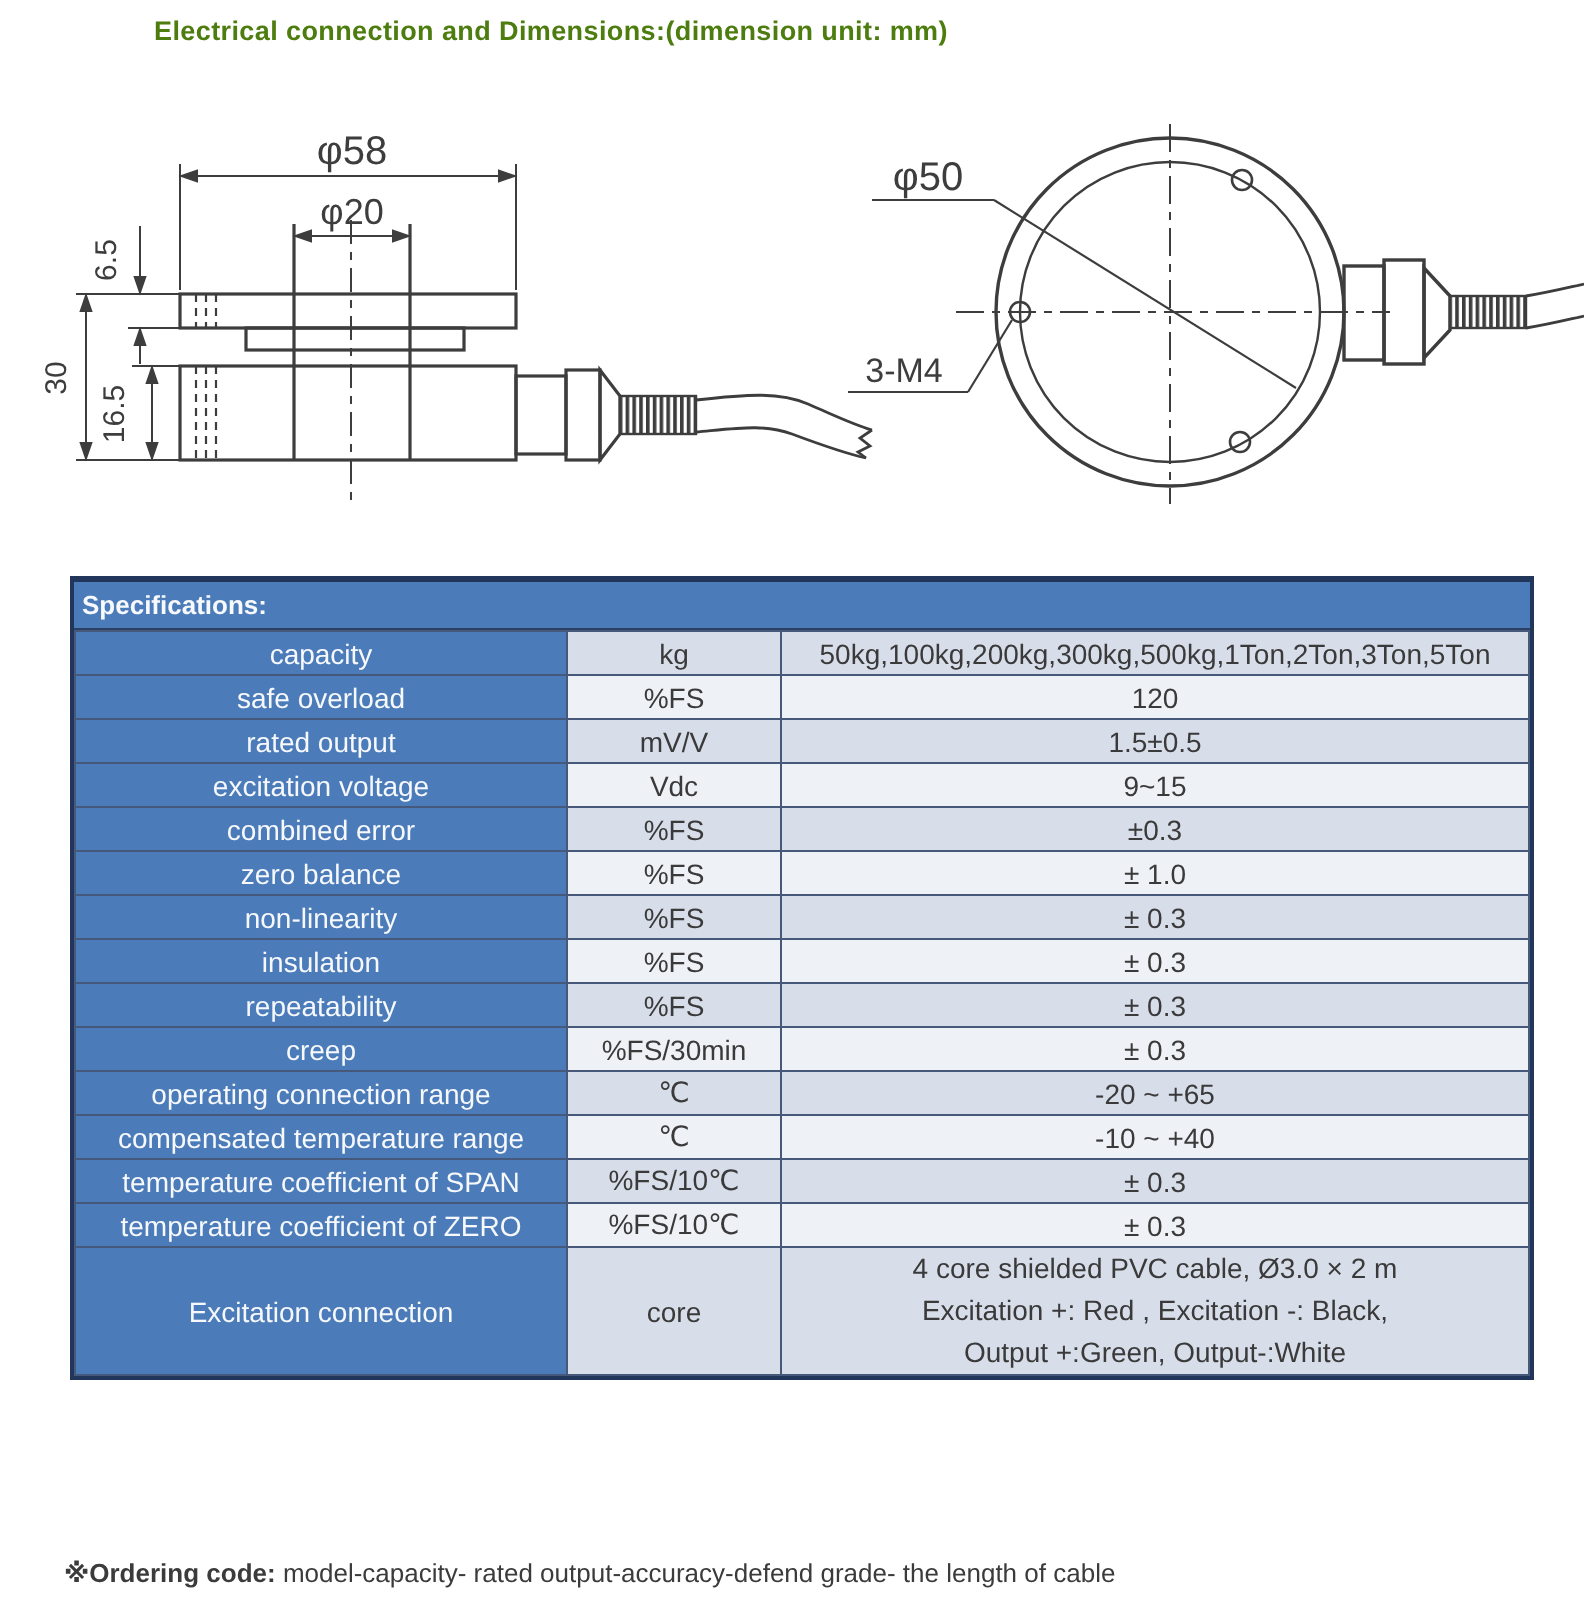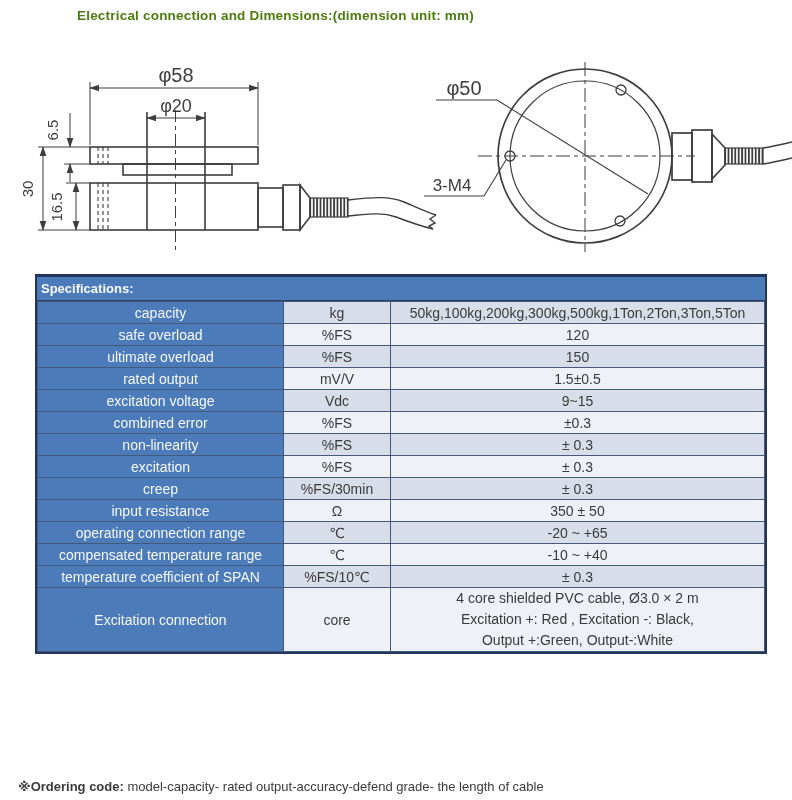--- a/index.html
+++ b/index.html
@@ -10,21 +10,21 @@
   }
   .page-title{
     position:absolute;left:38px;top:8px;
     font-size:13.5px;font-weight:bold;color:#4d7c0f;letter-spacing:.2px;margin-left:39px;
   }
   
   .drawing-svg{position:absolute;left:0;top:0;}
   .drawing-svg text{fill:#3d3d3d;font-family:"Liberation Sans","DejaVu Sans",sans-serif;}
   
   .spec-wrap{
-    position:absolute;left:35px;top:274px;width:732px;
+    position:absolute;left:35px;top:288px;width:732px;
     border:2px solid #22365c;border-top:3px solid #22365c;
     box-sizing:border-box;background:#fff;
   }
   .spec-header{
     background:#4b7cb9;color:#f7f9fc;font-weight:bold;
     font-size:13px;height:23px;line-height:23px;padding-left:4px;
     border-bottom:1px solid #2c4066;
   }
   table.spec{
     border-collapse:collapse;table-layout:fixed;width:100%;
@@ -34,21 +34,21 @@
     border:1px solid #46597b;height:21px;text-align:center;
     padding:0 3px;overflow:hidden;white-space:nowrap;
   }
   td.lbl{background:#4b7cb9;color:#f6f8fb;border-color:#38517d;}
   tbody tr:nth-child(odd)  td.unit, tbody tr:nth-child(odd)  td.val{background:#d7dde9;}
   tbody tr:nth-child(even) td.unit, tbody tr:nth-child(even) td.val{background:#eef1f6;}
   tr.multiline td{height:63px;}
   tr.multiline td.val div{line-height:21px;white-space:nowrap;}
   
   .ordering-note{
-    position:absolute;left:18px;top:779px;font-size:13px;color:#3b3b3b;
+    position:absolute;left:32px;top:779px;font-size:13px;color:#3b3b3b;
   }
   .ordering-note .b{font-weight:bold;}
 </style>
 </head>
 <body>
 
 <div class="page-title">Electrical connection and Dimensions:(dimension unit: mm)</div>
 
 <svg class="drawing-svg" width="792" height="290" viewBox="0 0 792 290">
   <defs>
@@ -174,71 +174,76 @@
         <td class="lbl">capacity</td>
         <td class="unit">kg</td>
         <td class="val">50kg,100kg,200kg,300kg,500kg,1Ton,2Ton,3Ton,5Ton</td>
       </tr>
       <tr>
         <td class="lbl">safe overload</td>
         <td class="unit">%FS</td>
         <td class="val">120</td>
       </tr>
       <tr>
-        <td class="lbl">ultimate overload</td>
-        <td class="unit">%FS</td>
-        <td class="val">150</td>
-      </tr>
-      <tr>
         <td class="lbl">rated output</td>
         <td class="unit">mV/V</td>
         <td class="val">1.5±0.5</td>
       </tr>
       <tr>
         <td class="lbl">excitation voltage</td>
         <td class="unit">Vdc</td>
         <td class="val">9~15</td>
       </tr>
       <tr>
         <td class="lbl">combined error</td>
         <td class="unit">%FS</td>
         <td class="val">±0.3</td>
       </tr>
       <tr>
+        <td class="lbl">zero balance</td>
+        <td class="unit">%FS</td>
+        <td class="val">± 1.0</td>
+      </tr>
+      <tr>
         <td class="lbl">non-linearity</td>
         <td class="unit">%FS</td>
         <td class="val">± 0.3</td>
       </tr>
       <tr>
-        <td class="lbl">excitation</td>
+        <td class="lbl">insulation</td>
+        <td class="unit">%FS</td>
+        <td class="val">± 0.3</td>
+      </tr>
+      <tr>
+        <td class="lbl">repeatability</td>
         <td class="unit">%FS</td>
         <td class="val">± 0.3</td>
       </tr>
       <tr>
         <td class="lbl">creep</td>
         <td class="unit">%FS/30min</td>
         <td class="val">± 0.3</td>
-      </tr>
-      <tr>
-        <td class="lbl">input resistance</td>
-        <td class="unit">Ω</td>
-        <td class="val">350 ± 50</td>
       </tr>
       <tr>
         <td class="lbl">operating connection range</td>
         <td class="unit">℃</td>
         <td class="val">-20 ~ +65</td>
       </tr>
       <tr>
         <td class="lbl">compensated temperature range</td>
         <td class="unit">℃</td>
         <td class="val">-10 ~ +40</td>
       </tr>
       <tr>
         <td class="lbl">temperature coefficient of SPAN</td>
+        <td class="unit">%FS/10℃</td>
+        <td class="val">± 0.3</td>
+      </tr>
+      <tr>
+        <td class="lbl">temperature coefficient of ZERO</td>
         <td class="unit">%FS/10℃</td>
         <td class="val">± 0.3</td>
       </tr>
       <tr class="multiline">
         <td class="lbl">Excitation connection</td>
         <td class="unit">core</td>
         <td class="val">
           <div>4 core shielded PVC cable, Ø3.0 × 2 m</div>
           <div>Excitation +: Red , Excitation -: Black,</div>
           <div>Output +:Green, Output-:White</div>

